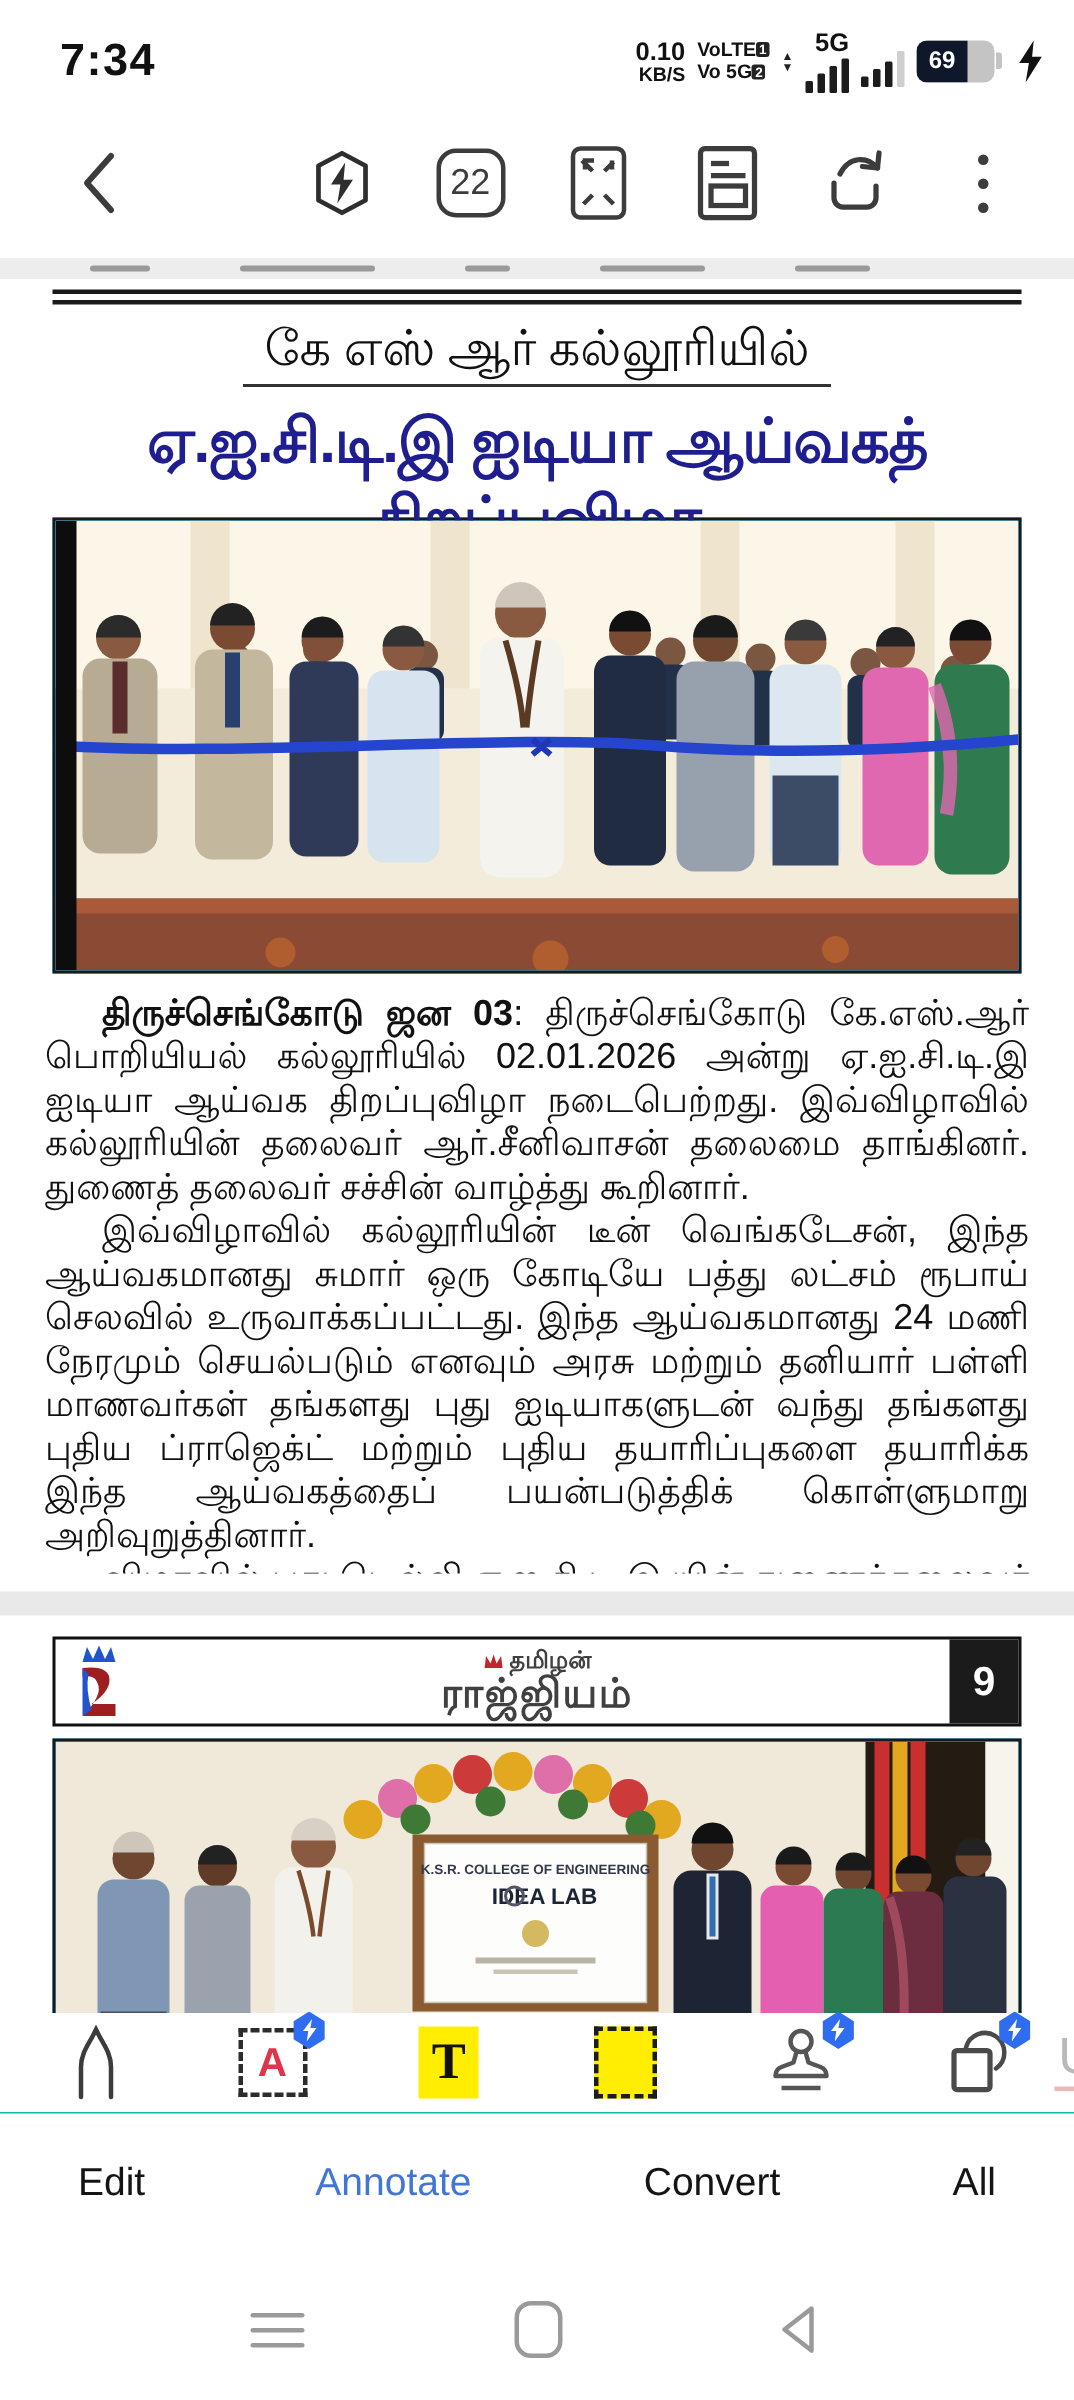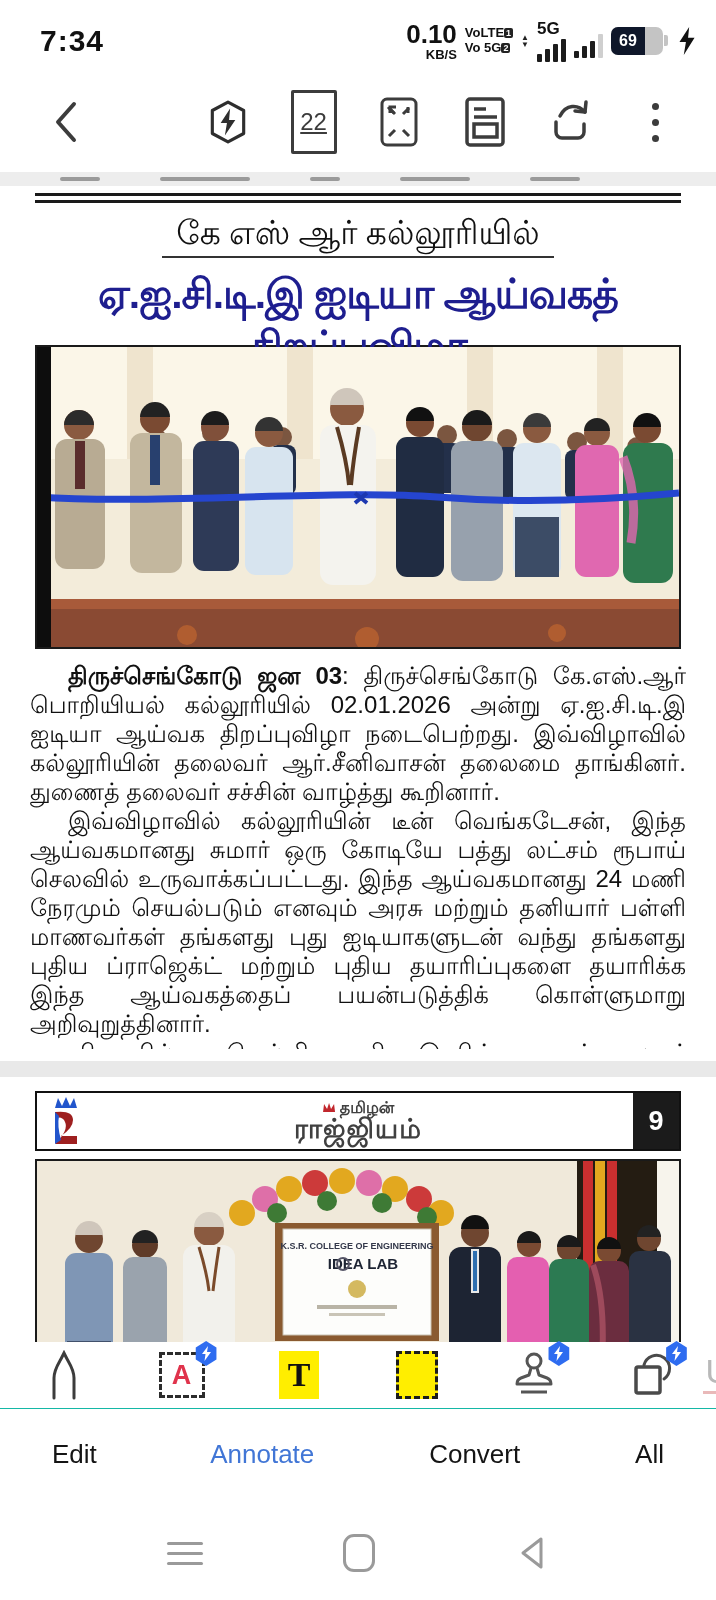--- a/index.html
+++ b/index.html
@@ -5,43 +5,43 @@
   * { margin:0; padding:0; box-sizing:border-box; }
   html,body { width:716px; height:1600px; overflow:hidden; background:#fff;
     font-family:"Liberation Sans", sans-serif; }
 
   
   .status-bar { height:76px; display:flex; align-items:center; justify-content:space-between;
     padding:6px 18px 0 40px; color:#111; }
   .sb-time { font-size:30px; font-weight:600; letter-spacing:1px; }
   .sb-right { display:flex; align-items:center; gap:8px; }
   .sb-stack { display:flex; flex-direction:column; align-items:flex-end; line-height:1.02; }
-  .sb-speed-val { font-size:26px; font-weight:700; }
+  .sb-speed-val { font-size:17px; font-weight:700; }
   .sb-speed-unit { font-size:13px; font-weight:700; }
   .sb-volte { font-size:13px; font-weight:700; line-height:1.15; }
   .sim-badge { display:inline-block; background:#222; color:#fff; font-size:9px; font-weight:700;
     padding:0 2px; border-radius:2px; vertical-align:1px; }
   .sb-arrows { display:flex; flex-direction:column; font-size:8px; line-height:.9; color:#222; }
   .sb-5g { font-size:17px; font-weight:700; }
   .bars { display:flex; align-items:flex-end; gap:3px; height:24px; }
   .bars i { display:block; width:5px; background:#1c1c1c; border-radius:1px; }
   .bars i.dim { background:#cfcfcf; }
   .battery { display:flex; align-items:center; }
   .bat-body { width:52px; height:28px; border-radius:7px; overflow:hidden; display:flex; background:#c4c4c4; }
   .bat-fill { width:34px; background:#0f172a; color:#fff; font-size:16px; font-weight:700;
     display:flex; align-items:center; justify-content:center; }
   .bat-nub { width:4px; height:11px; background:#c4c4c4; border-radius:0 2px 2px 0; margin-left:1px; }
 
   
   .toolbar { height:92px; display:flex; align-items:center; padding:0 34px 0 40px; }
   .tb-back { width:60px; }
   .tb-icons { flex:1; display:flex; align-items:center; justify-content:space-between; padding-left:110px; }
   .tb-ic { width:52px; height:52px; display:flex; align-items:center; justify-content:center; }
-  .page-box { min-width:46px; height:64px; border:3px solid #3c3c3c; border-radius:2px;
-    display:flex; align-items:center; justify-content:center; font-size:24px; color:#3c3c3c; font-weight:500;text-decoration:underline; }
+  .page-box { min-width:46px; height:46px; border:3px solid #3c3c3c; border-radius:13px;
+    display:flex; align-items:center; justify-content:center; font-size:24px; color:#3c3c3c; font-weight:500; }
   .dots { display:flex; flex-direction:column; gap:9px; }
   .dots i { width:7px; height:7px; border-radius:50%; background:#3c3c3c; }
 
   
   .page { height:1174px; overflow:hidden; background:#fff; position:relative; }
   .remnants { height:14px; margin-top:4px; background:#ededed; display:flex; gap:60px;
     align-items:center; padding:0 60px; overflow:hidden; }
   .remnants i { display:block; height:4px; background:#9a9a9a; border-radius:2px; }
   .dbl-rule { margin:7px 35px 0; height:10px; border-top:3px solid #1a1a1a; border-bottom:3px solid #1a1a1a; }
   .headline1 { height:58px; text-align:center; padding-top:12px; }
@@ -106,21 +106,21 @@
       <span class="sb-speed-unit">KB/S</span>
     </div>
     <div class="sb-stack" style="align-items:flex-start;">
       <span class="sb-volte"><span>VoLTE</span><span class="sim-badge">1</span></span>
       <span class="sb-volte"><span>Vo 5G</span><span class="sim-badge">2</span></span>
     </div>
     <div class="sb-arrows">
         <span>▲</span>
         <span>▼</span>
       </div>
-    <div class="sb-stack" style="align-items:flex-start;">
+    <div class="sb-stack" style="align-items:flex-end;">
       <span class="sb-5g">5G</span>
       <span class="bars">
         <i style="height:8px"></i>
           <i style="height:13px"></i>
           <i style="height:18px"></i>
           <i style="height:23px"></i>
       </span>
     </div>
     <span class="bars" style="margin-top:10px;">
       <i style="height:7px"></i>

